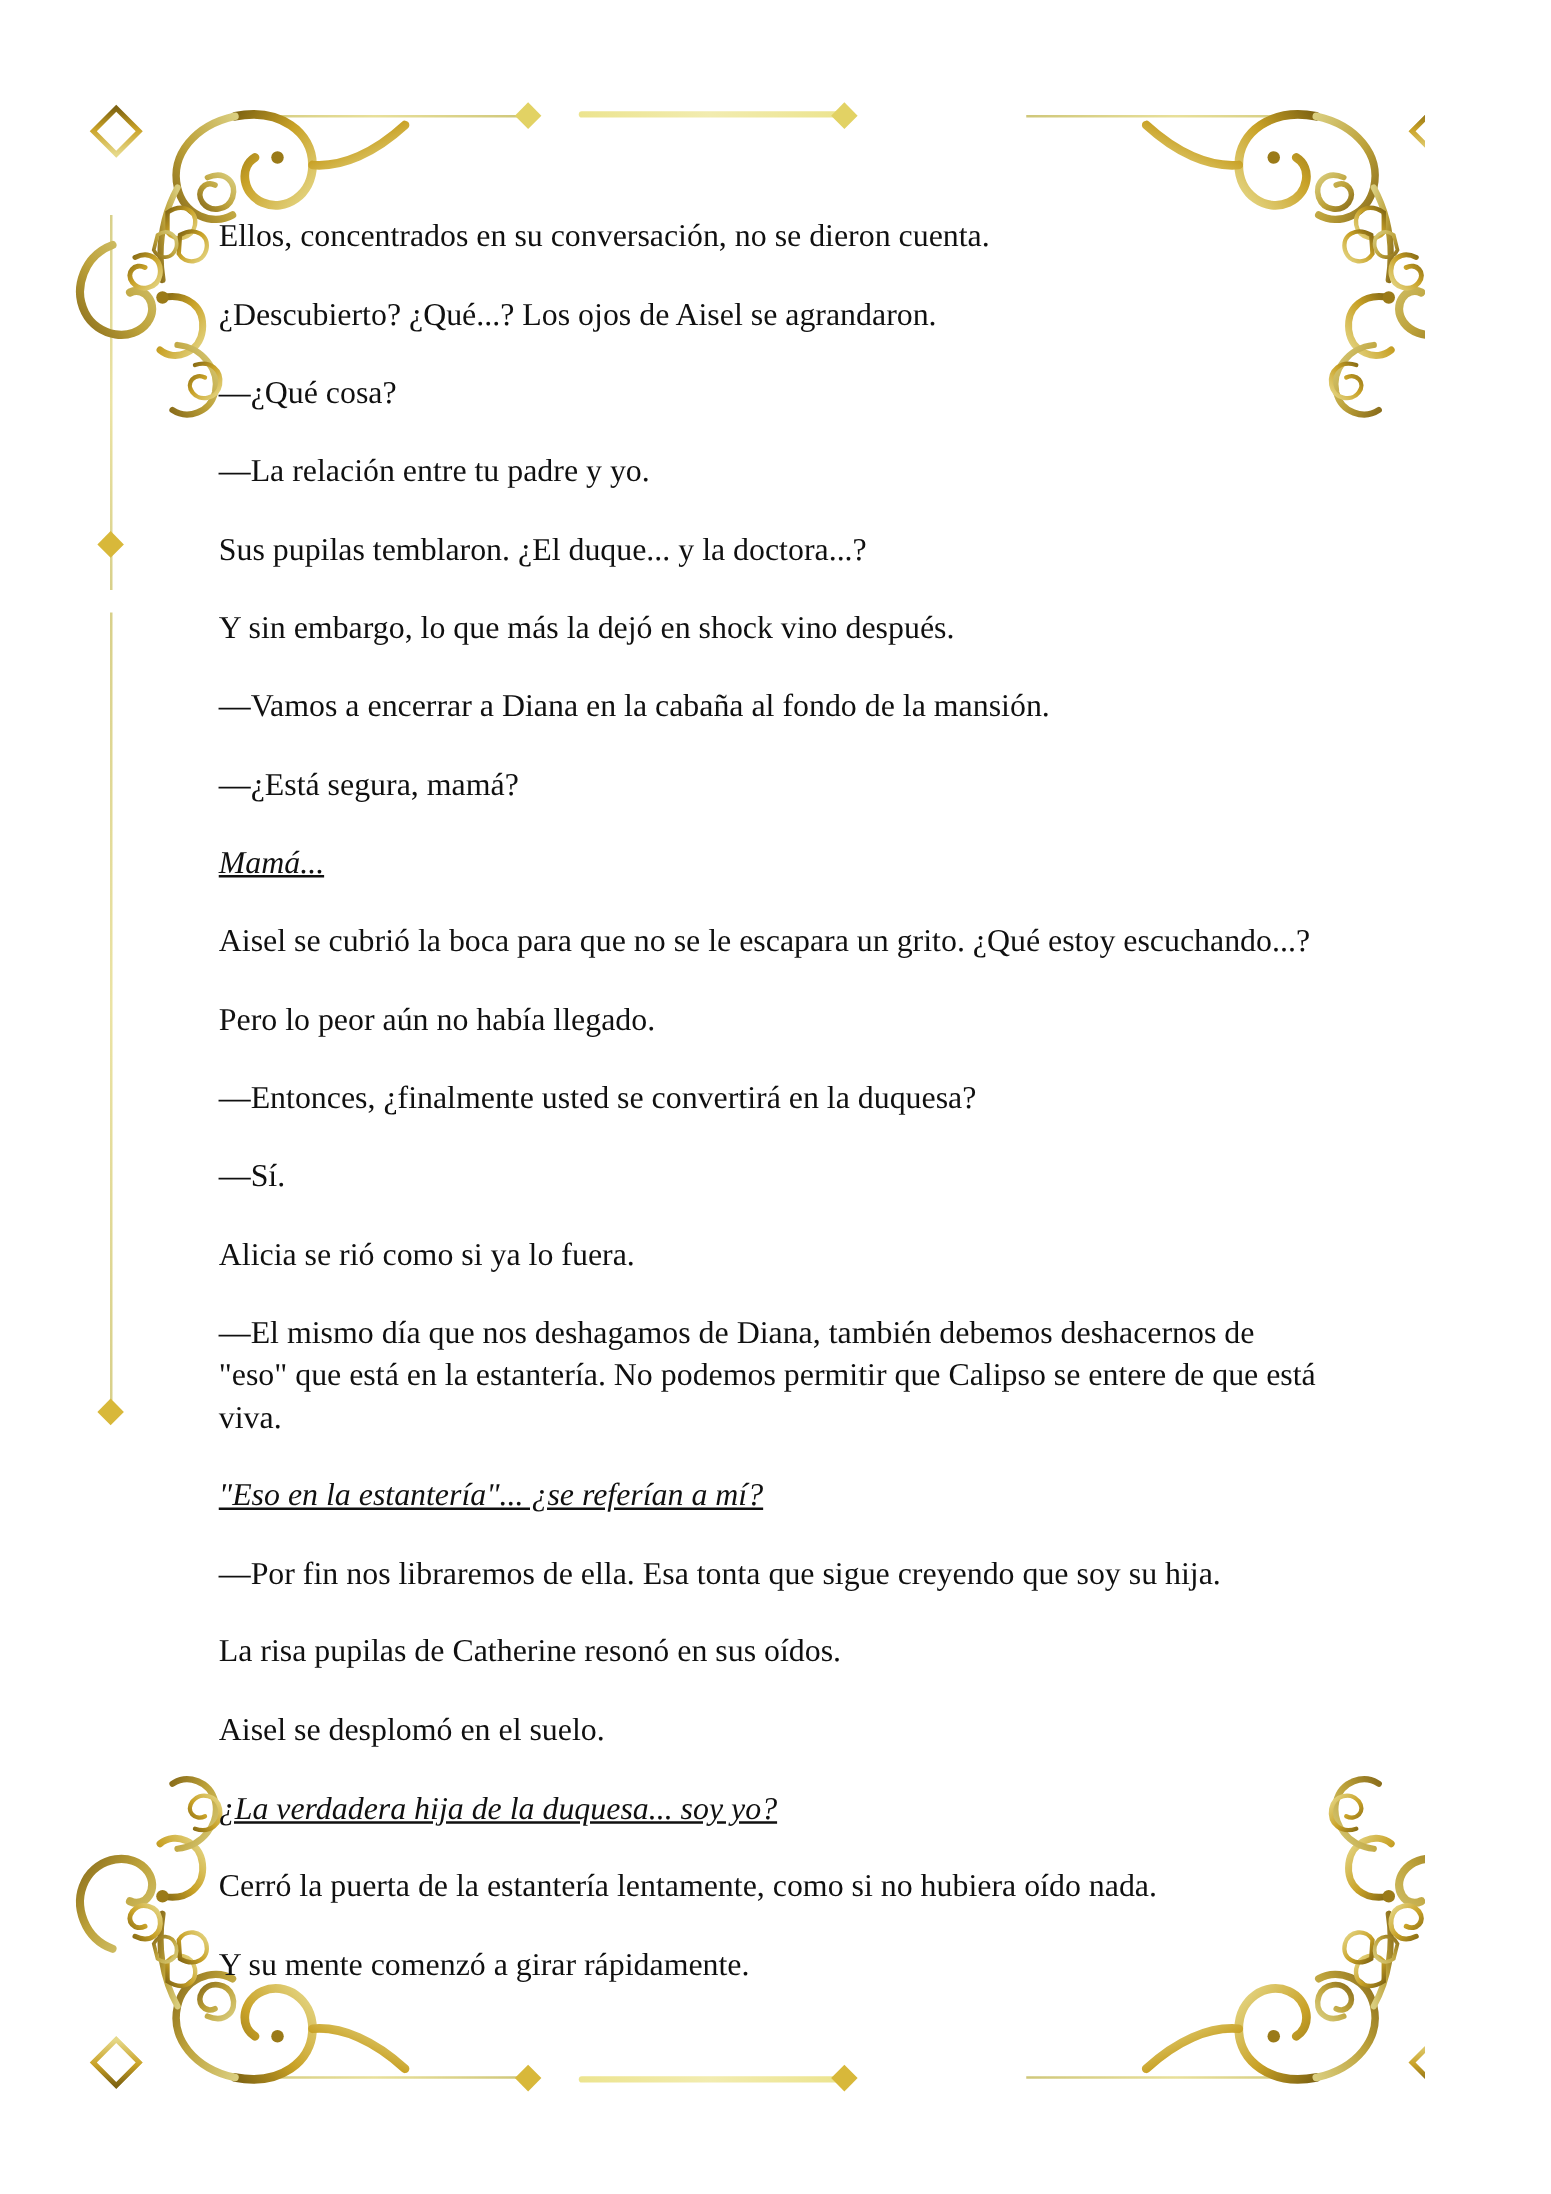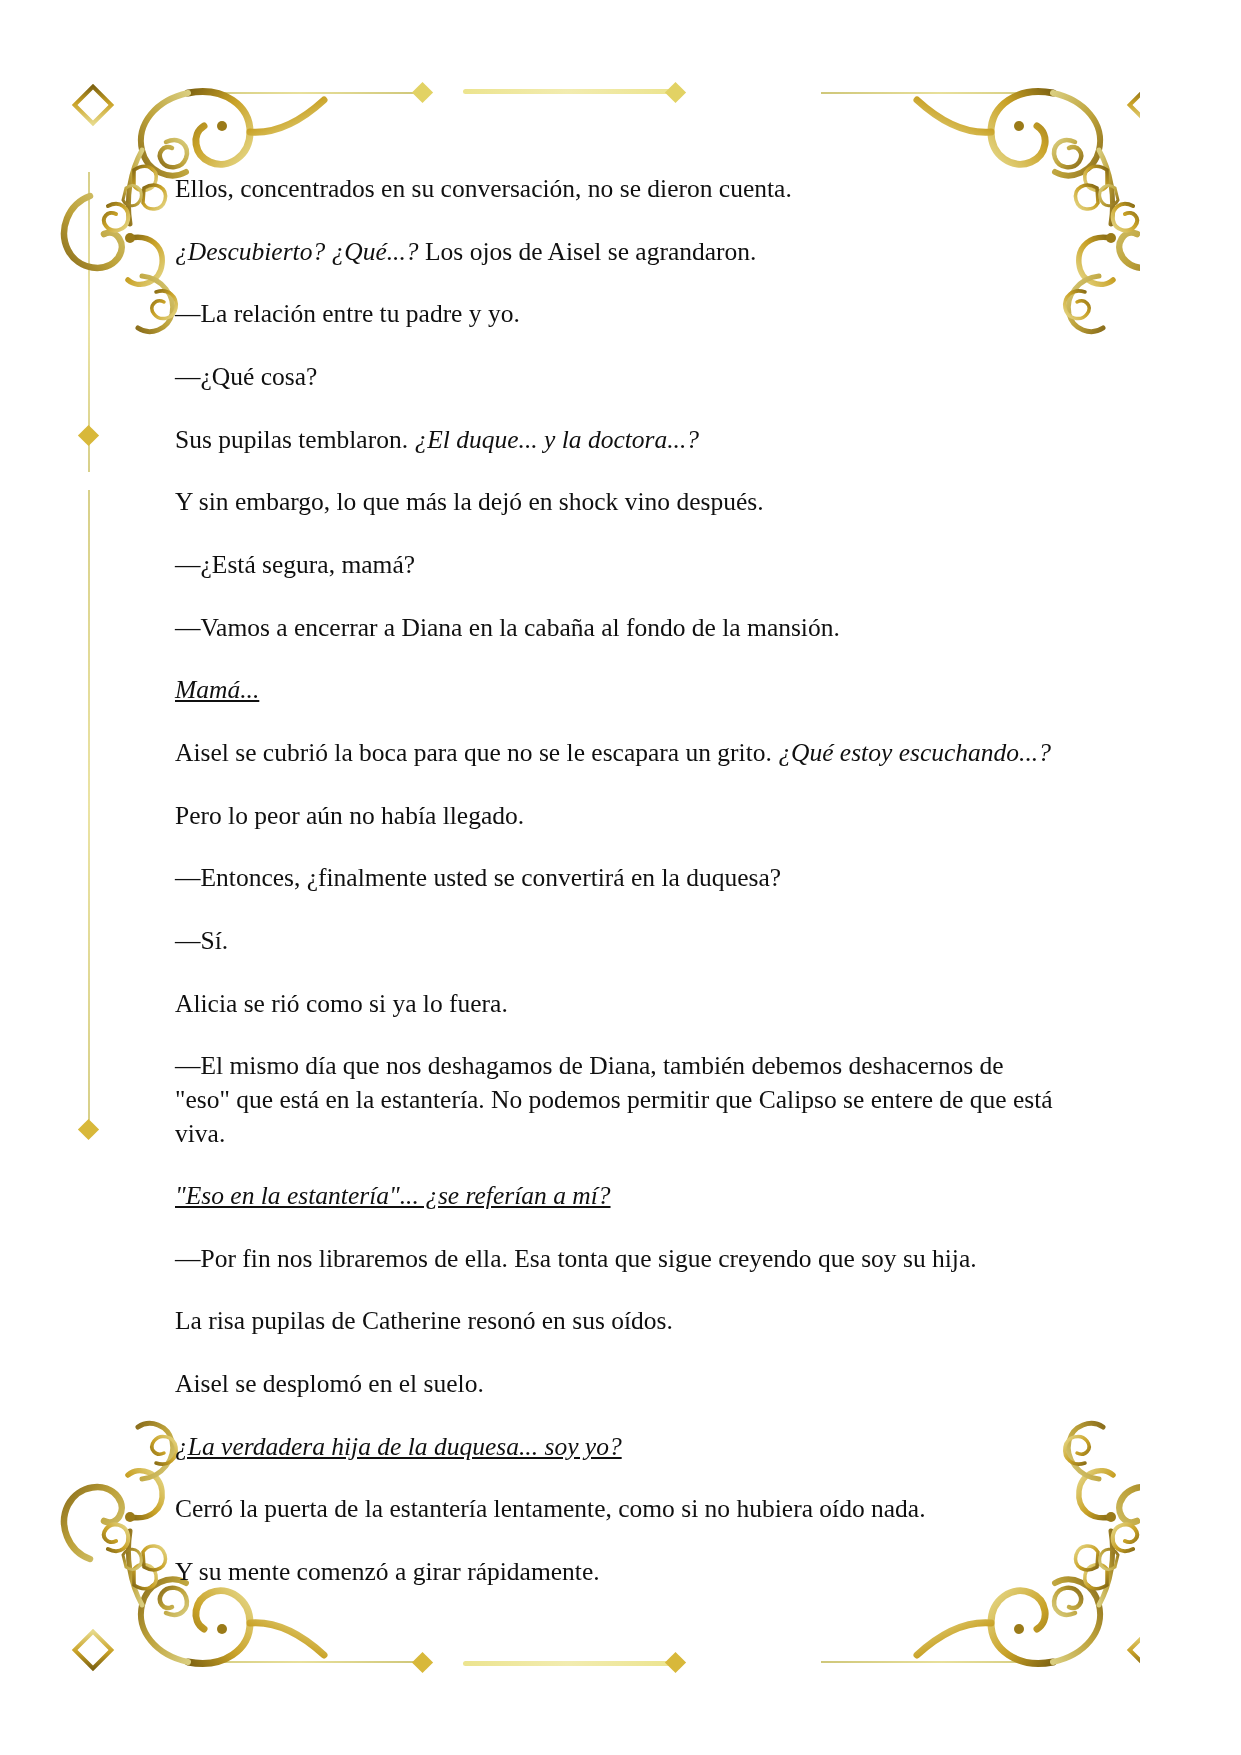--- a/index.html
+++ b/index.html
@@ -74,21 +74,20 @@
     font-size: 25.5px;
     line-height: 1.32;
     color: #101010;
     text-align: left;
   }
   .para.italic {
     font-style: italic;
     text-decoration: underline;
   }
   .para .it {
-    font-style: italic;
   }
 </style>
 </head>
 <body>
 
 <div id="page">
 
   <div id="frame">
 
     <div class="rail rail-v" style="left:88px; top:172px; height:300px;"></div>
@@ -246,31 +245,31 @@
       </g>
     </svg>
   </div>
 
   <div id="content">
 
     <p class="para">Ellos, concentrados en su conversación, no se dieron cuenta.</p>
 
     <p class="para"><span class="it">¿Descubierto? ¿Qué...?</span><span> Los ojos de Aisel se agrandaron.</span></p>
 
+    <p class="para">—¿Qué cosa?</p>
+
     <p class="para">—La relación entre tu padre y yo.</p>
 
-    <p class="para">—¿Qué cosa?</p>
-
     <p class="para"><span>Sus pupilas temblaron. </span><span class="it">¿El duque... y la doctora...?</span></p>
 
     <p class="para">Y sin embargo, lo que más la dejó en shock vino después.</p>
 
+    <p class="para">—Vamos a encerrar a Diana en la cabaña al fondo de la mansión.</p>
+
     <p class="para">—¿Está segura, mamá?</p>
-
-    <p class="para">—Vamos a encerrar a Diana en la cabaña al fondo de la mansión.</p>
 
     <p class="para italic">Mamá...</p>
 
     <p class="para"><span>Aisel se cubrió la boca para que no se le escapara un grito. </span><span class="it">¿Qué estoy escuchando...?</span></p>
 
     <p class="para">Pero lo peor aún no había llegado.</p>
 
 
     <p class="para">—Entonces, ¿finalmente usted se convertirá en la duquesa?</p>
 

